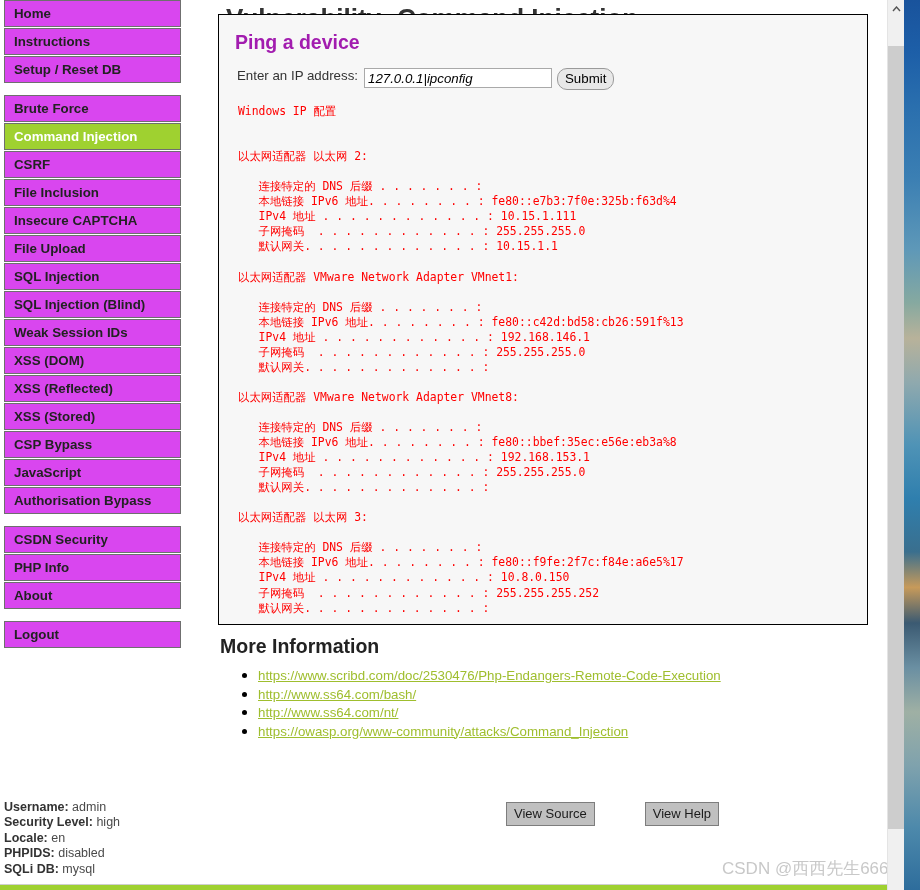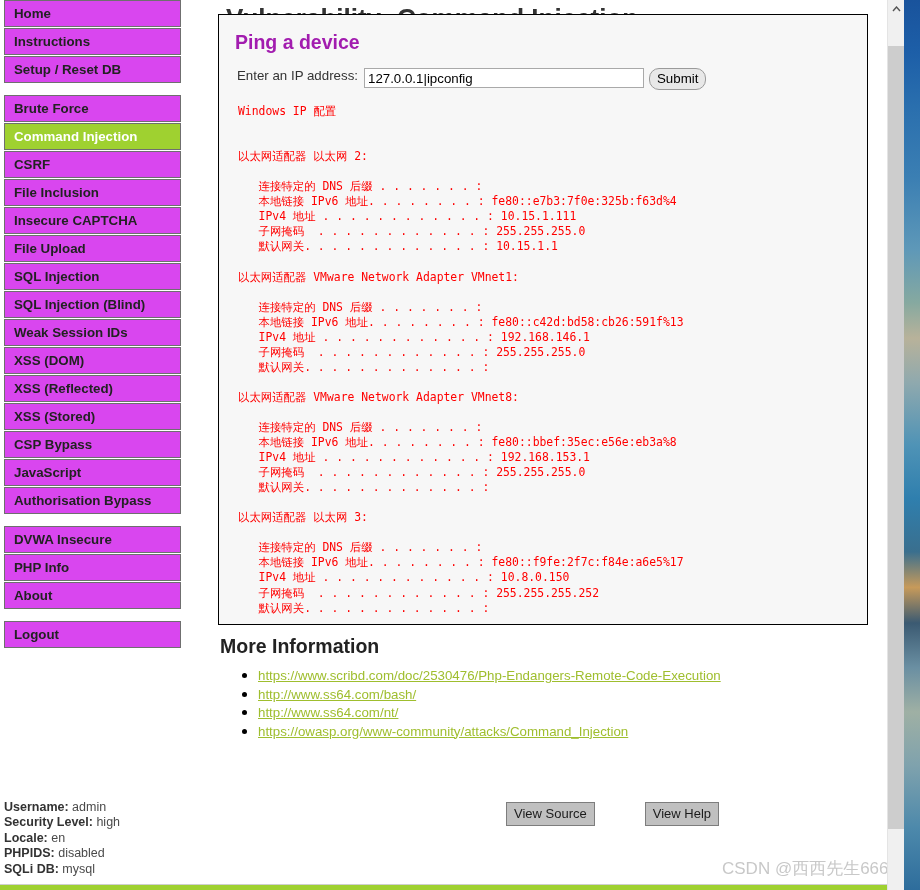--- a/index.html
+++ b/index.html
@@ -147,28 +147,29 @@
   }
   .form-row {
     margin: 0 0 6px 4px;
     display: flex;
     align-items: flex-start;
     font-size: 13.3px;
     color: #333333;
   }
   .form-row label { margin-right: 6px; }
   #ip-input {
-    width: 280px;
+    width: 188px;
     height: 20px;
     padding: 1px 3px;
     font-size: 13.3px;
     font-family: "Liberation Sans", sans-serif;
     color: #000000;
     border: 1px solid #a9a9a9;
     background: #ffffff;
+    font-style: italic;
   }
   #submit-btn {
     margin-left: 5px;
     padding: 2px 7px 3px 7px;
     font-size: 13.3px;
     font-family: "Liberation Sans", sans-serif;
     color: #000000;
     background: #e8e8e8;
     border: 1px solid #9a9a9a;
     border-radius: 10px;
@@ -318,21 +319,21 @@
         <li>
             <a class="nav-item">JavaScript</a>
           </li>
         <li>
             <a class="nav-item">Authorisation Bypass</a>
           </li>
       </ul>
 
       <ul class="nav-group">
         <li>
-            <a class="nav-item">DVWA Insecure</a>
+            <a class="nav-item">CSDN Security</a>
           </li>
         <li>
             <a class="nav-item">PHP Info</a>
           </li>
         <li>
             <a class="nav-item">About</a>
           </li>
       </ul>
 
       <ul class="nav-group">

